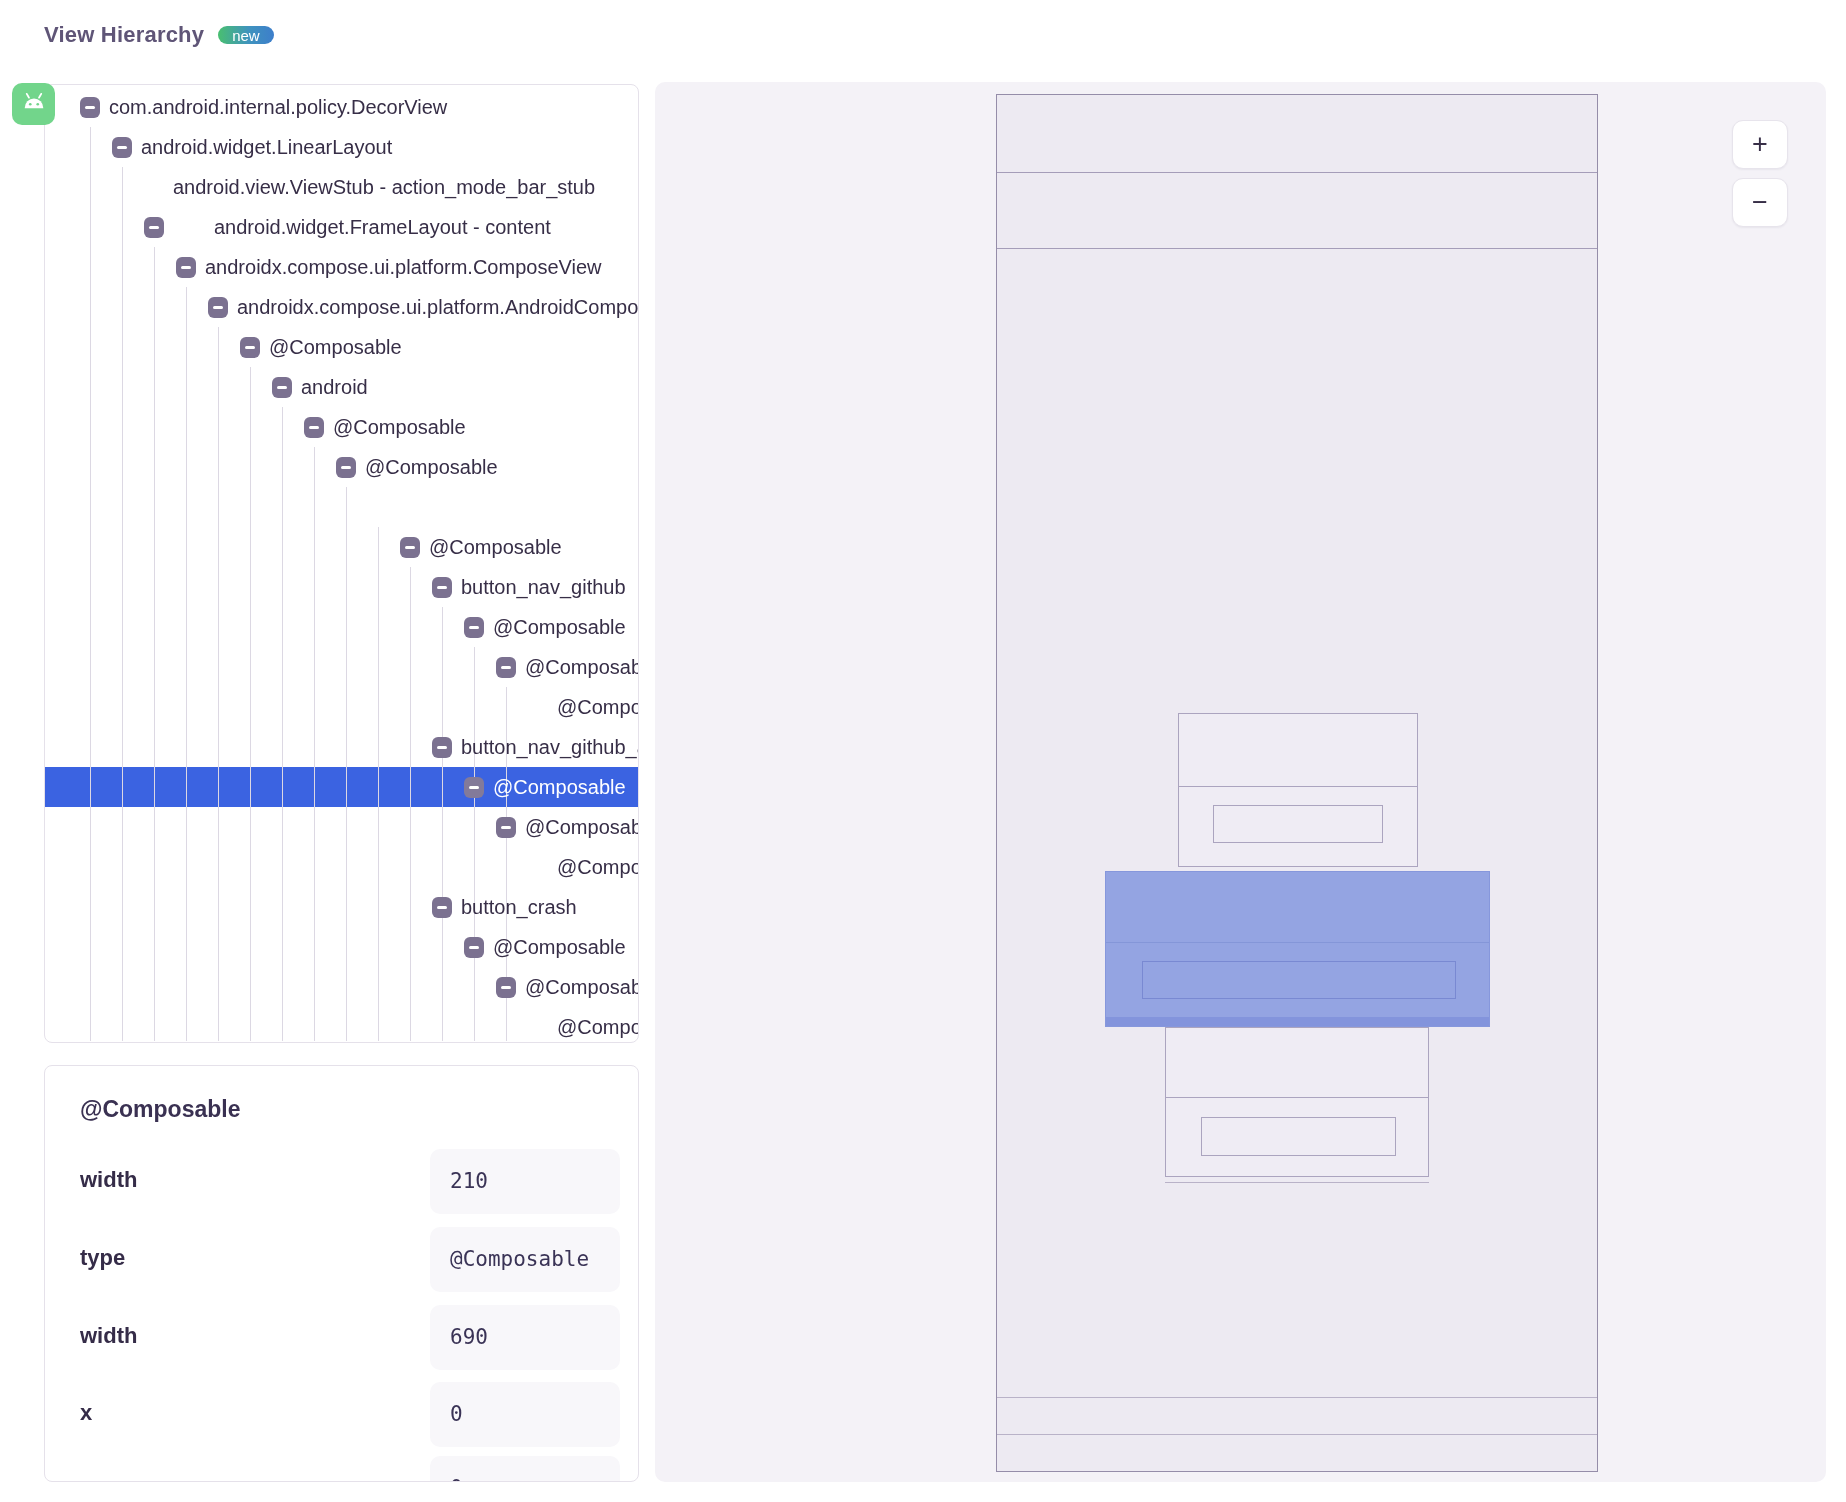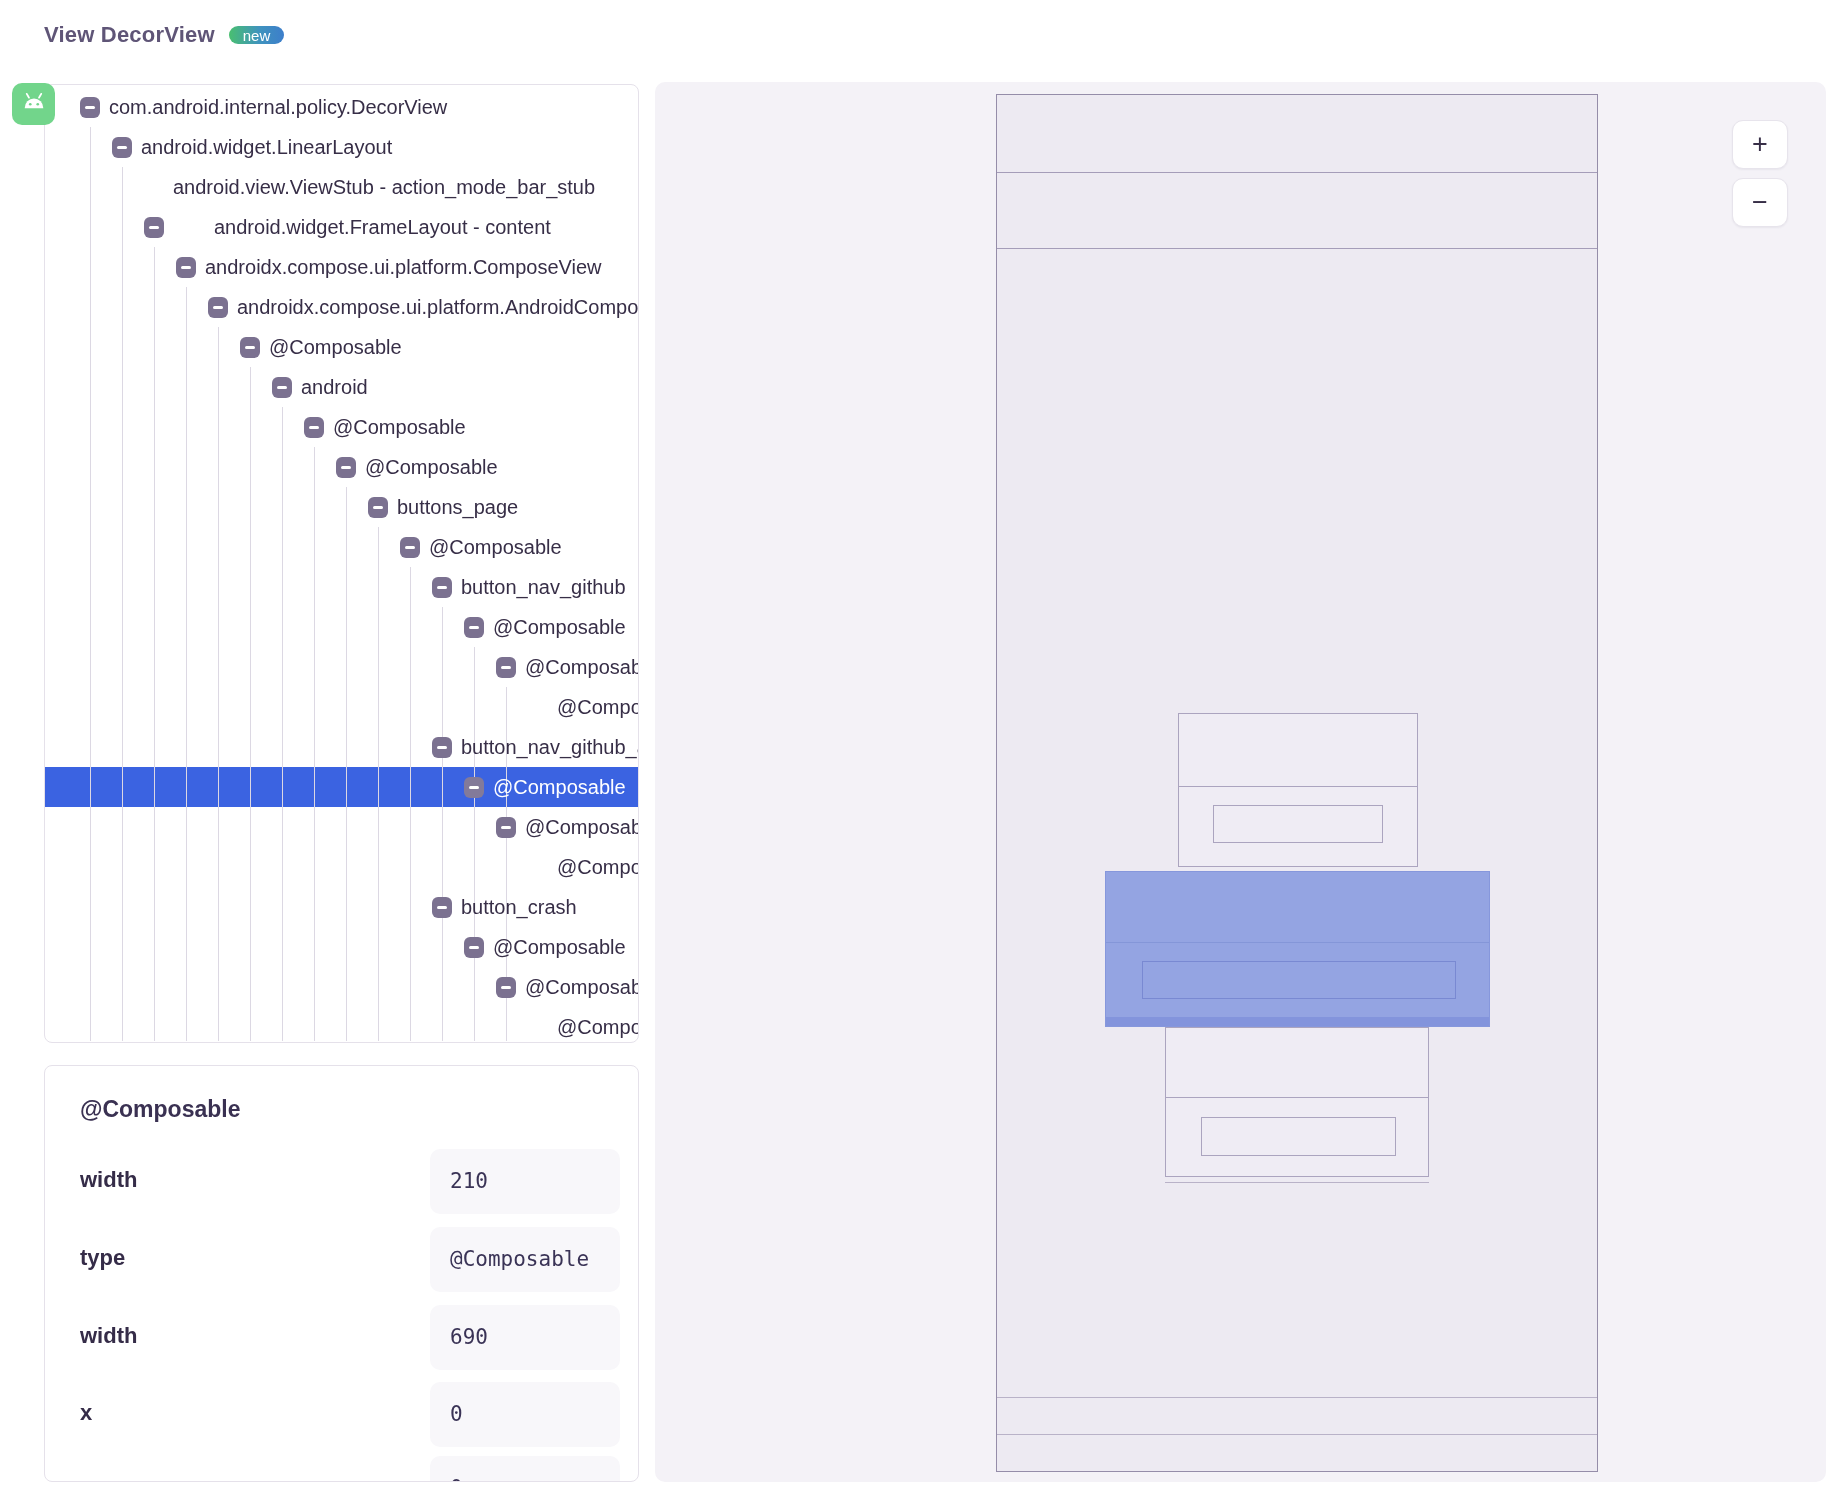--- a/index.html
+++ b/index.html
@@ -66,21 +66,21 @@
                       background:#94a4e2; border:1px solid #8697dc; }
   #selected-overlay .blue-divider { position:absolute; left:0; right:0; top:70px; height:1px; background:#8496d8; }
   #selected-overlay .blue-inner { position:absolute; left:36px; top:89px; width:314px; height:38px;
                                   border:1px solid #7989d2; }
   #selected-overlay .blue-strip { position:absolute; left:0; right:0; bottom:0; height:9px; background:#8394dc; }
 </style>
 </head>
 <body>
 
 <div id="header">
-  <span id="page-title">View DecorView</span>
+  <span id="page-title">View Hierarchy</span>
   <span id="new-badge">new</span>
 </div>
 
 <div id="android-icon">
   <svg viewBox="0 0 24 24" width="32" height="32" aria-hidden="true">
     <path d="M5 15.2 a7 7.4 0 0 1 14 0 z" fill="#ffffff"></path>
     <line x1="8.2" y1="7.2" x2="6.6" y2="4.4" stroke="#ffffff" stroke-width="1.4" stroke-linecap="round"></line>
     <line x1="15.8" y1="7.2" x2="17.4" y2="4.4" stroke="#ffffff" stroke-width="1.4" stroke-linecap="round"></line>
     <circle cx="9.2" cy="12.2" r="1" fill="#72d58b"></circle>
     <circle cx="14.8" cy="12.2" r="1" fill="#72d58b"></circle>
@@ -140,24 +140,20 @@
       <span class="row-label" style="left: 256px;">android</span>
     </div>
     <div class="tree-row" style="top: 322px;">
       <span class="minus-btn" style="left: 259px;"></span>
       <span class="row-label" style="left: 288px;">@Composable</span>
     </div>
     <div class="tree-row" style="top: 362px;">
       <span class="minus-btn" style="left: 291px;"></span>
       <span class="row-label" style="left: 320px;">@Composable</span>
     </div>
-    <div class="tree-row" style="top: 402px;">
-      <span class="minus-btn" style="left: 323px;"></span>
-      <span class="row-label" style="left: 352px;">buttons_page</span>
-    </div>
     <div class="tree-row" style="top: 442px;">
       <span class="minus-btn" style="left: 355px;"></span>
       <span class="row-label" style="left: 384px;">@Composable</span>
     </div>
     <div class="tree-row" style="top: 482px;">
       <span class="minus-btn" style="left: 387px;"></span>
       <span class="row-label" style="left: 416px;">button_nav_github</span>
     </div>
     <div class="tree-row" style="top: 522px;">
       <span class="minus-btn" style="left: 419px;"></span>

